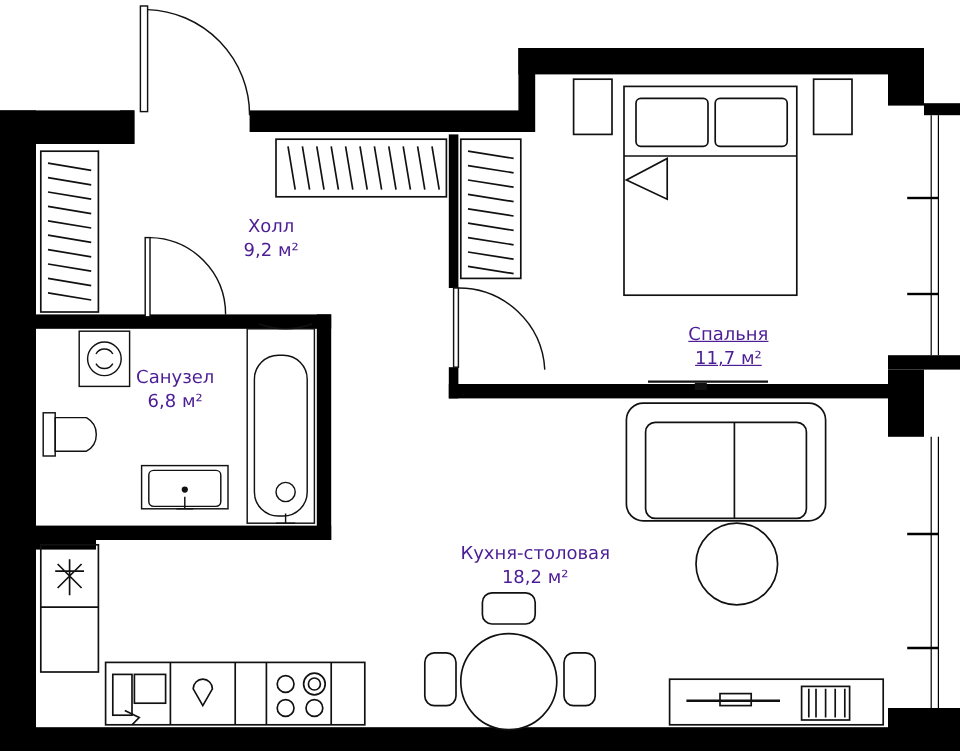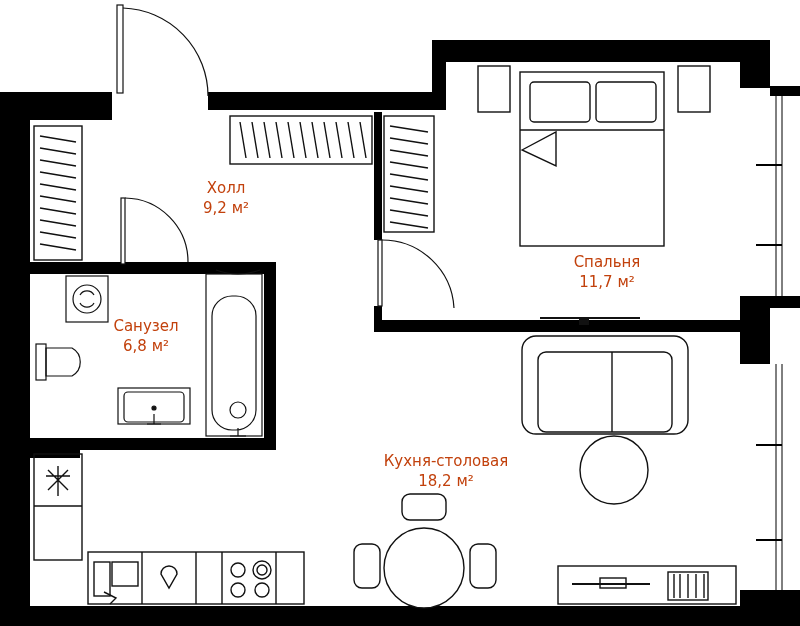--- a/index.html
+++ b/index.html
@@ -1,18 +1,18 @@
 <!DOCTYPE html>
 <html><head>
 <meta charset="utf-8">
 <style>
   html, body { margin: 0; padding: 0; background: #ffffff; }
   body { width: 800px; height: 626px; position: relative; overflow: hidden; font-family: "DejaVu Sans", sans-serif; }
   svg { position: absolute; left: 0; top: 0; }
-  .label { position: absolute; text-align: center; color: #c2410c; font-size: 15px; line-height: 20px; font-family: "DejaVu Sans", sans-serif; }
+  .label { position: absolute; text-align: center; color: #4c1d95; font-size: 15px; line-height: 20px; font-family: "DejaVu Sans", sans-serif; }
   .label span { display: block; white-space: nowrap; }
 </style>
 </head>
 <body>
 
 <svg width="800" height="626" viewBox="0 0 800 626">
 
   <g fill="#000">
 
     <rect x="0" y="92" width="112" height="28"></rect>
@@ -159,24 +159,24 @@
     <circle cx="262" cy="570" r="5"></circle>
     <circle cx="238" cy="590" r="7"></circle>
     <circle cx="262" cy="590" r="7"></circle>
   </g>
 </svg>
 
 <div class="label" style="left:176px; top:178px; width:100px;">
   <span>Холл</span>
   <span>9,2 м²</span>
 </div>
-<div class="label" style="left:96px; top:316px; width:100px;">
+<div class="label" style="left:96px; top:304px; width:100px;">
   <span>Санузел</span>
   <span>6,8 м²</span>
 </div>
-<div class="label" style="left:552px; top:252px; width:110px;">
+<div class="label" style="left:552px; top:268px; width:110px;text-decoration:underline;">
   <span>Спальня</span>
   <span>11,7 м²</span>
 </div>
 <div class="label" style="left:366px; top:451px; width:160px;">
   <span>Кухня-столовая</span>
   <span>18,2 м²</span>
 </div>
 
 </body></html>

